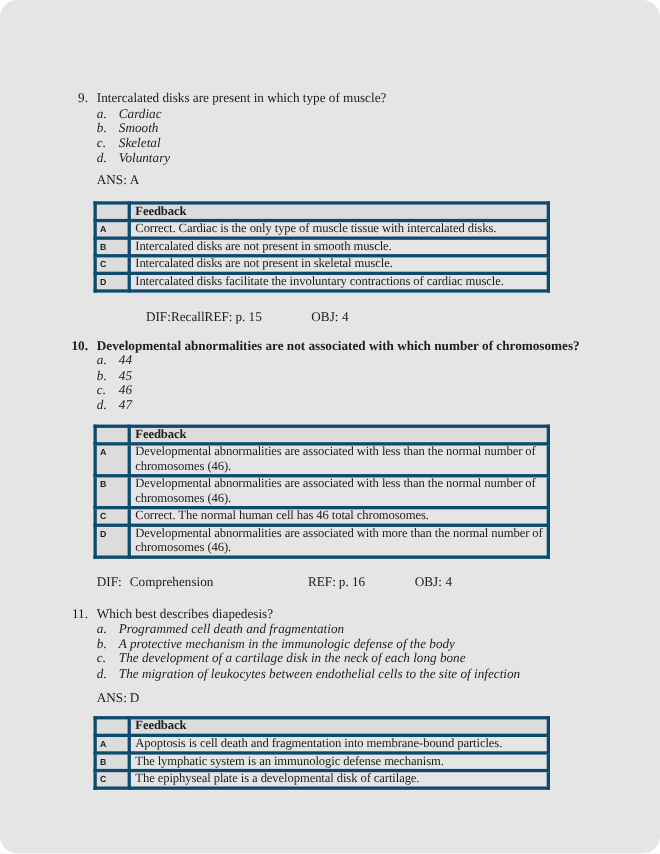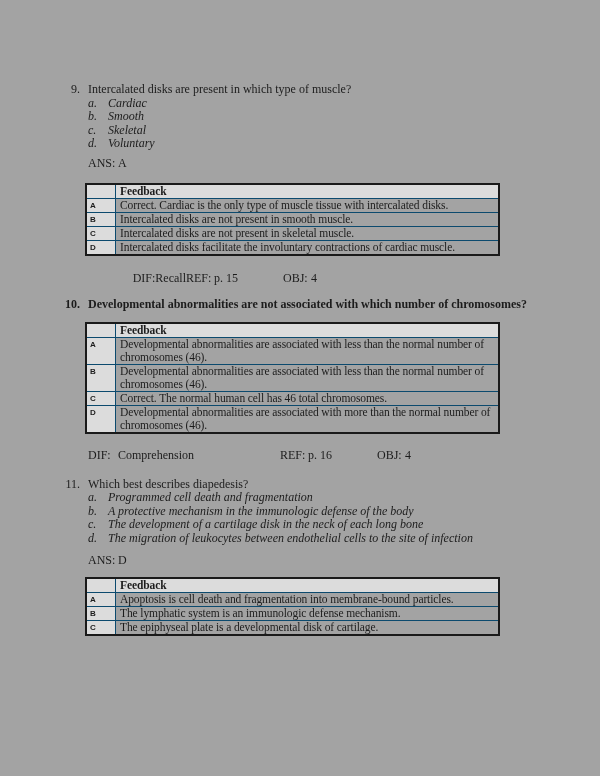--- a/index.html
+++ b/index.html
@@ -1,43 +1,44 @@
 <!DOCTYPE html>
 <html><head>
 <meta charset="utf-8">
 <style>
   html,body { margin:0; padding:0; background:#ffffff; }
   .page {
     position:relative;
     width:600px; height:776px;
-    background:#a3a3a3;
+    background:#e5e5e5;
     font-family:"Liberation Serif", serif;
     font-size:12px;
     color:#1c1c1c;
     overflow:hidden;
     box-sizing:border-box;
     padding-top:83px;
+    border-radius:16px;
   }
   .qline { margin-left:60px; line-height:13.5px; white-space:nowrap; }
   .qnum  { display:inline-block; width:20px; text-align:right; margin-right:8px; }
   .opts  { margin-left:88px;font-style:italic; }
   .opt   { line-height:13.5px; white-space:nowrap; }
   .olet  { display:inline-block; width:20px; }
   .ansline { margin-left:88px; margin-top:6px; line-height:13.5px; }
   .anslab  { display:inline-block; width:30px; }
 
   table.fbtable {
     border-collapse:collapse;
     margin-left:85px;
     width:415px;
     table-layout:fixed;
     border:2px solid #1a1a1a;
   }
   .fbtable td {
-    border:1px solid #0c4a6e;
+    border:3px solid #0c4a6e;
     padding:0 3px 0 4px;
     line-height:13px;
     font-size:11.5px;
     vertical-align:top;
     letter-spacing:-0.1px;
     overflow:hidden;
   }
   .fbtable td.lcell {
     width:22px;
     background:#dcdcdc;
@@ -114,20 +115,26 @@
       </table>
     <div class="difline dif1">
       <span class="seg seg1"><span class="lab">DIF:</span><span>Recall</span></span><span class="seg seg2"><span class="lab2">REF:</span><span>p. 15</span></span><span class="seg"><span class="lab2">OBJ:</span><span>4</span></span>
     </div>
   </div>
 
   <div>
     <div class="qline mtq10">
       <span class="qnum">10.</span><span>Developmental abnormalities are not associated with which number of chromosomes?</span>
     </div>
+    <div class="opts">
+      <div class="opt"><span class="olet">a.</span><span>44</span></div>
+      <div class="opt"><span class="olet">b.</span><span>45</span></div>
+      <div class="opt"><span class="olet">c.</span><span>46</span></div>
+      <div class="opt"><span class="olet">d.</span><span>47</span></div>
+    </div>
     <table class="fbtable t2">
       <tbody>
           <tr>
         <td class="lcell"></td>
         <td class="hcell">Feedback</td>
       </tr>
       <tr>
         <td class="lcell">A</td>
         <td>Developmental abnormalities are associated with less than the normal number of chromosomes (46).</td>
       </tr>

